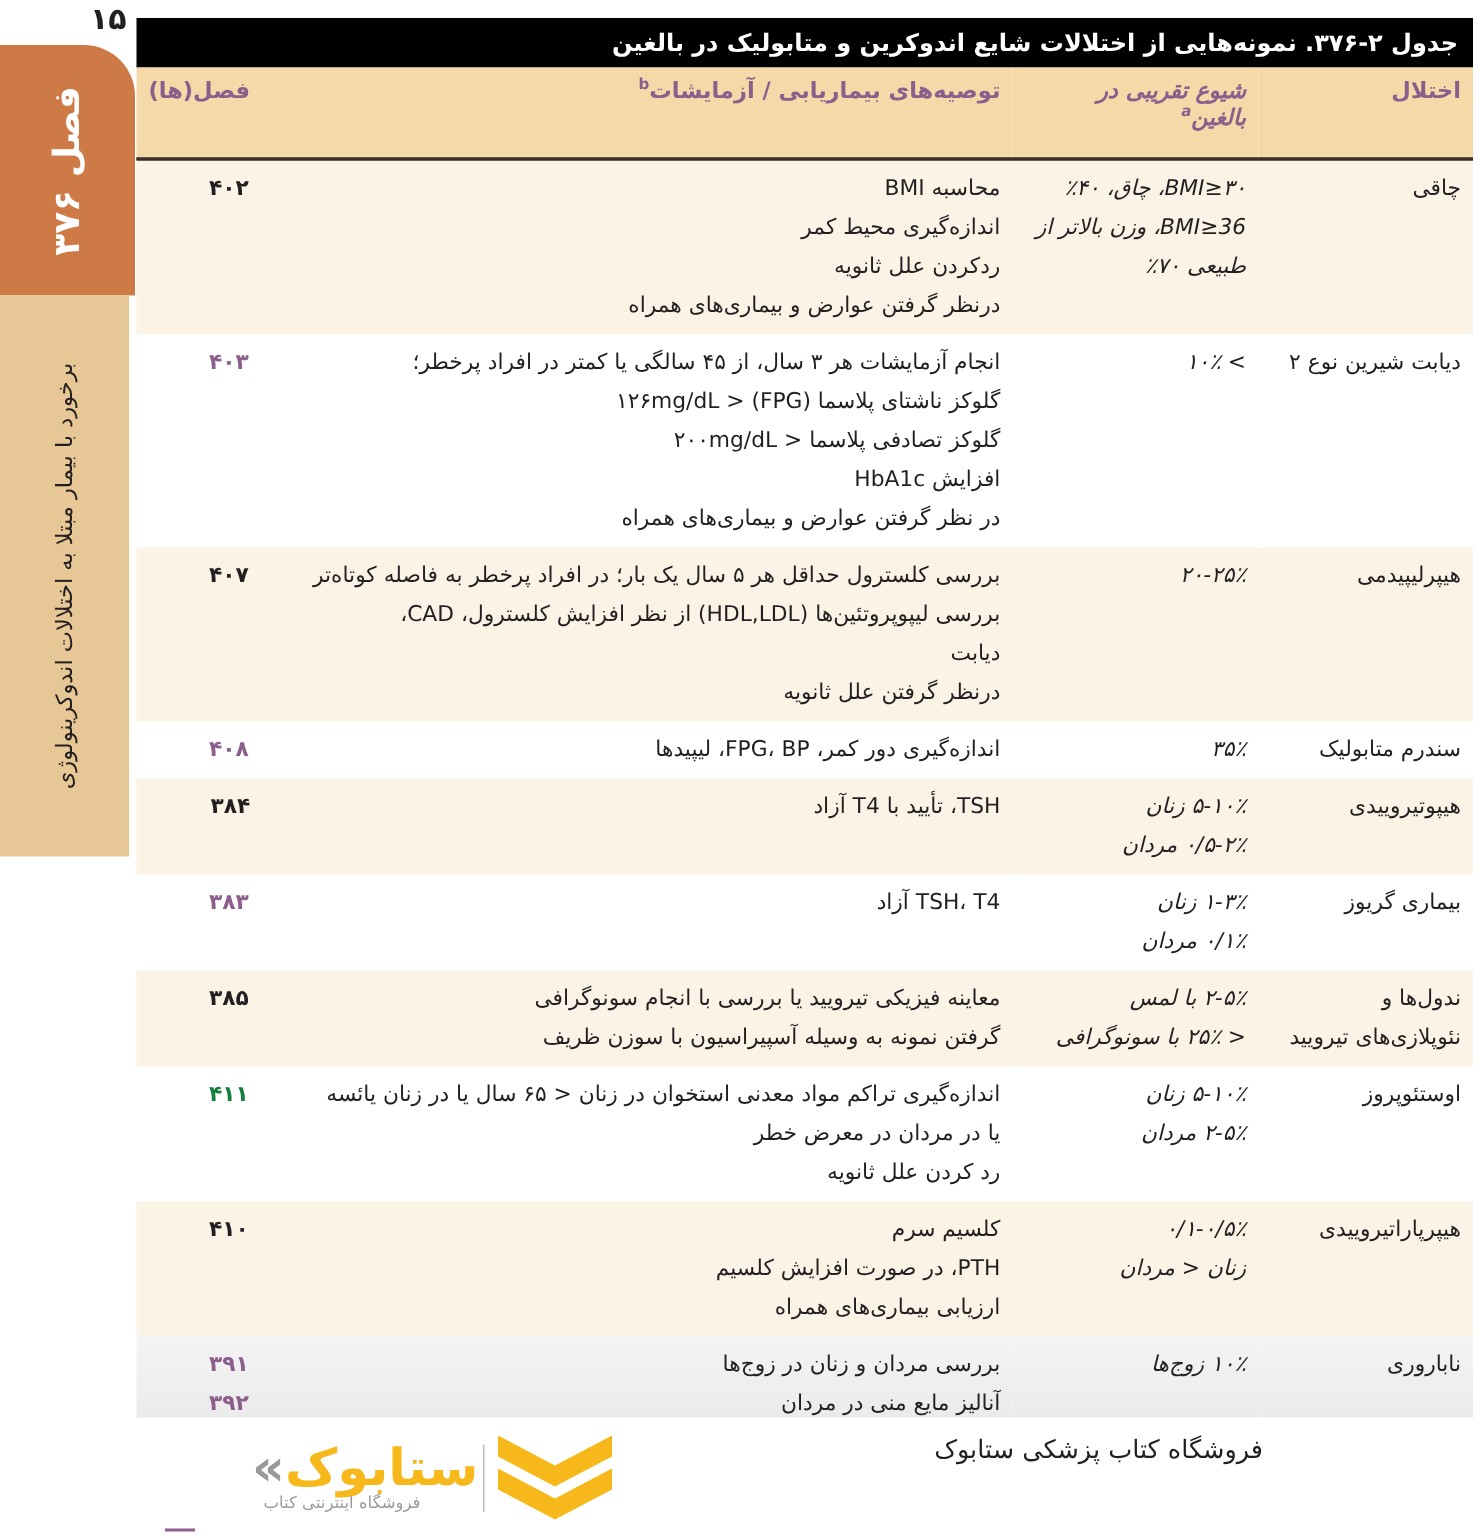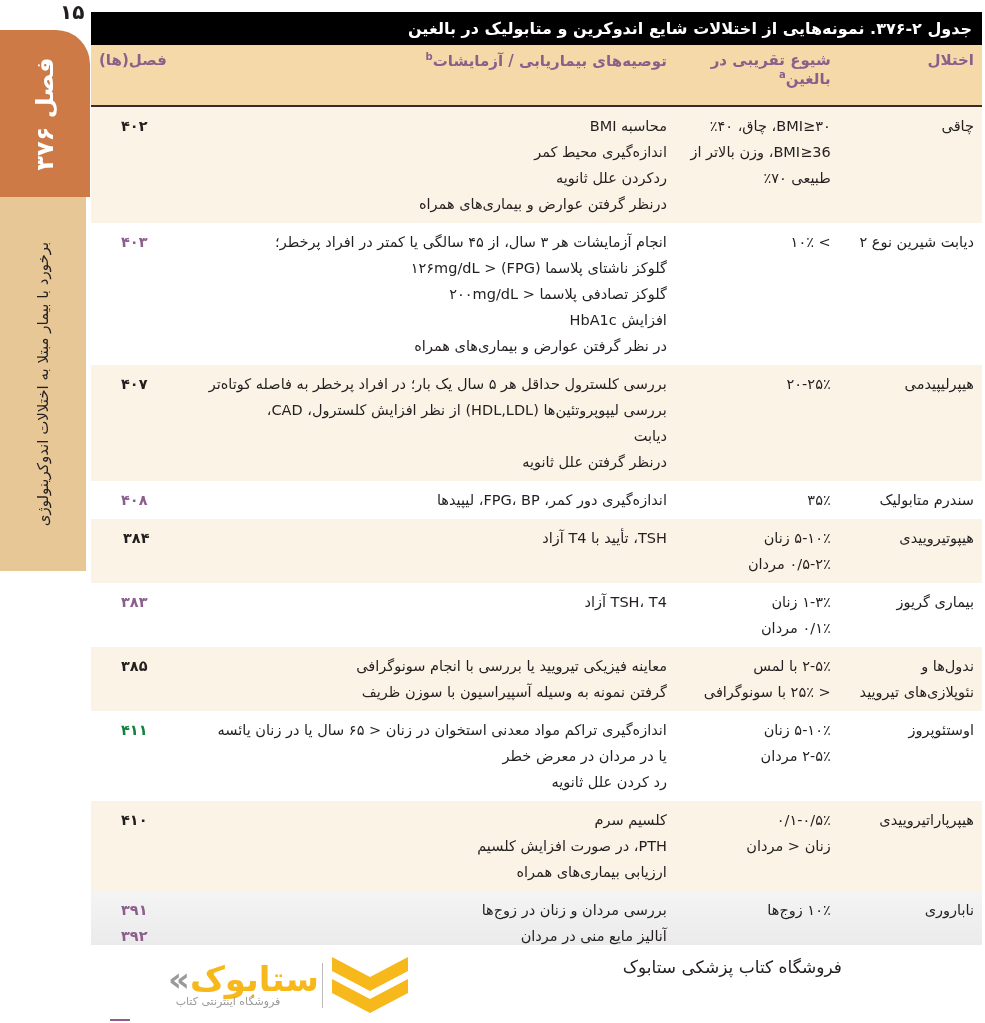--- a/index.html
+++ b/index.html
@@ -11,27 +11,27 @@
   .side-tab-bot{position:absolute;left:0;top:197px;width:86px;height:374px;background:#e7c796;}
   .side-tab-bot .lbl{position:absolute;left:0;top:0;width:86px;height:374px;display:flex;align-items:center;justify-content:center;}
   .side-tab-bot .lbl span{display:block;transform:rotate(-90deg);white-space:nowrap;font-size:15px;color:#231f20;}
   .table-wrap{position:absolute;left:91px;top:12px;width:891px;}
   .title-bar{height:33px;background:#000000;color:#fff;font-weight:bold;font-size:16px;direction:rtl;padding-right:10px;line-height:33px;}
   table{width:891px;border-collapse:collapse;direction:rtl;font-size:14.5px;}
   thead tr{background:#f5d9a8;}
   thead th{font-weight:bold;color:#8b5e8c;text-align:right;vertical-align:top;padding:6px 8px 6px 24px;height:48px;font-size:15px;}
   thead tr{border-bottom:2px solid #3b2a2a;}
   td{vertical-align:top;text-align:right;padding:6px 8px;line-height:26px;}
-  td.ch{text-align:left;font-weight:bold;padding-left:30px;}
+  td.ch{text-align:center;font-weight:bold;padding-left:30px;}
   tr.odd{background:#fbf4e6;}
   tr.even{background:#ffffff;}
   tr.fade{background:linear-gradient(to bottom,#f4f4f4,#e9e9e9);}
   .line{display:block;white-space:nowrap;}
   .c-dis{width:125px;}
-  .c-prev{width:140px;}
+  .c-prev{width:140px;font-style:italic;}
   .c-rec{width:460px;}
   .c-ch{width:80px;}
   sup,sub{font-size:10px;}
   .footer{position:absolute;left:0;top:945px;width:985px;height:78px;background:#fff;}
   .footer .shop{position:absolute;right:143px;top:12px;font-size:17px;color:#231f20;direction:rtl;}
   .footer .url{position:absolute;right:140px;top:42px;font-size:22px;letter-spacing:6px;color:#231f20;font-family:"DejaVu Sans",sans-serif;}
   .footer .url .hl{color:#f6b81a;}
   .logo-chev{position:absolute;left:332px;top:12px;width:76px;height:60px;}
   .logo-sep{position:absolute;left:322px;top:18px;width:1px;height:45px;background:#bbb;}
   .logo-text{position:absolute;left:168px;top:14px;width:150px;height:60px;}

